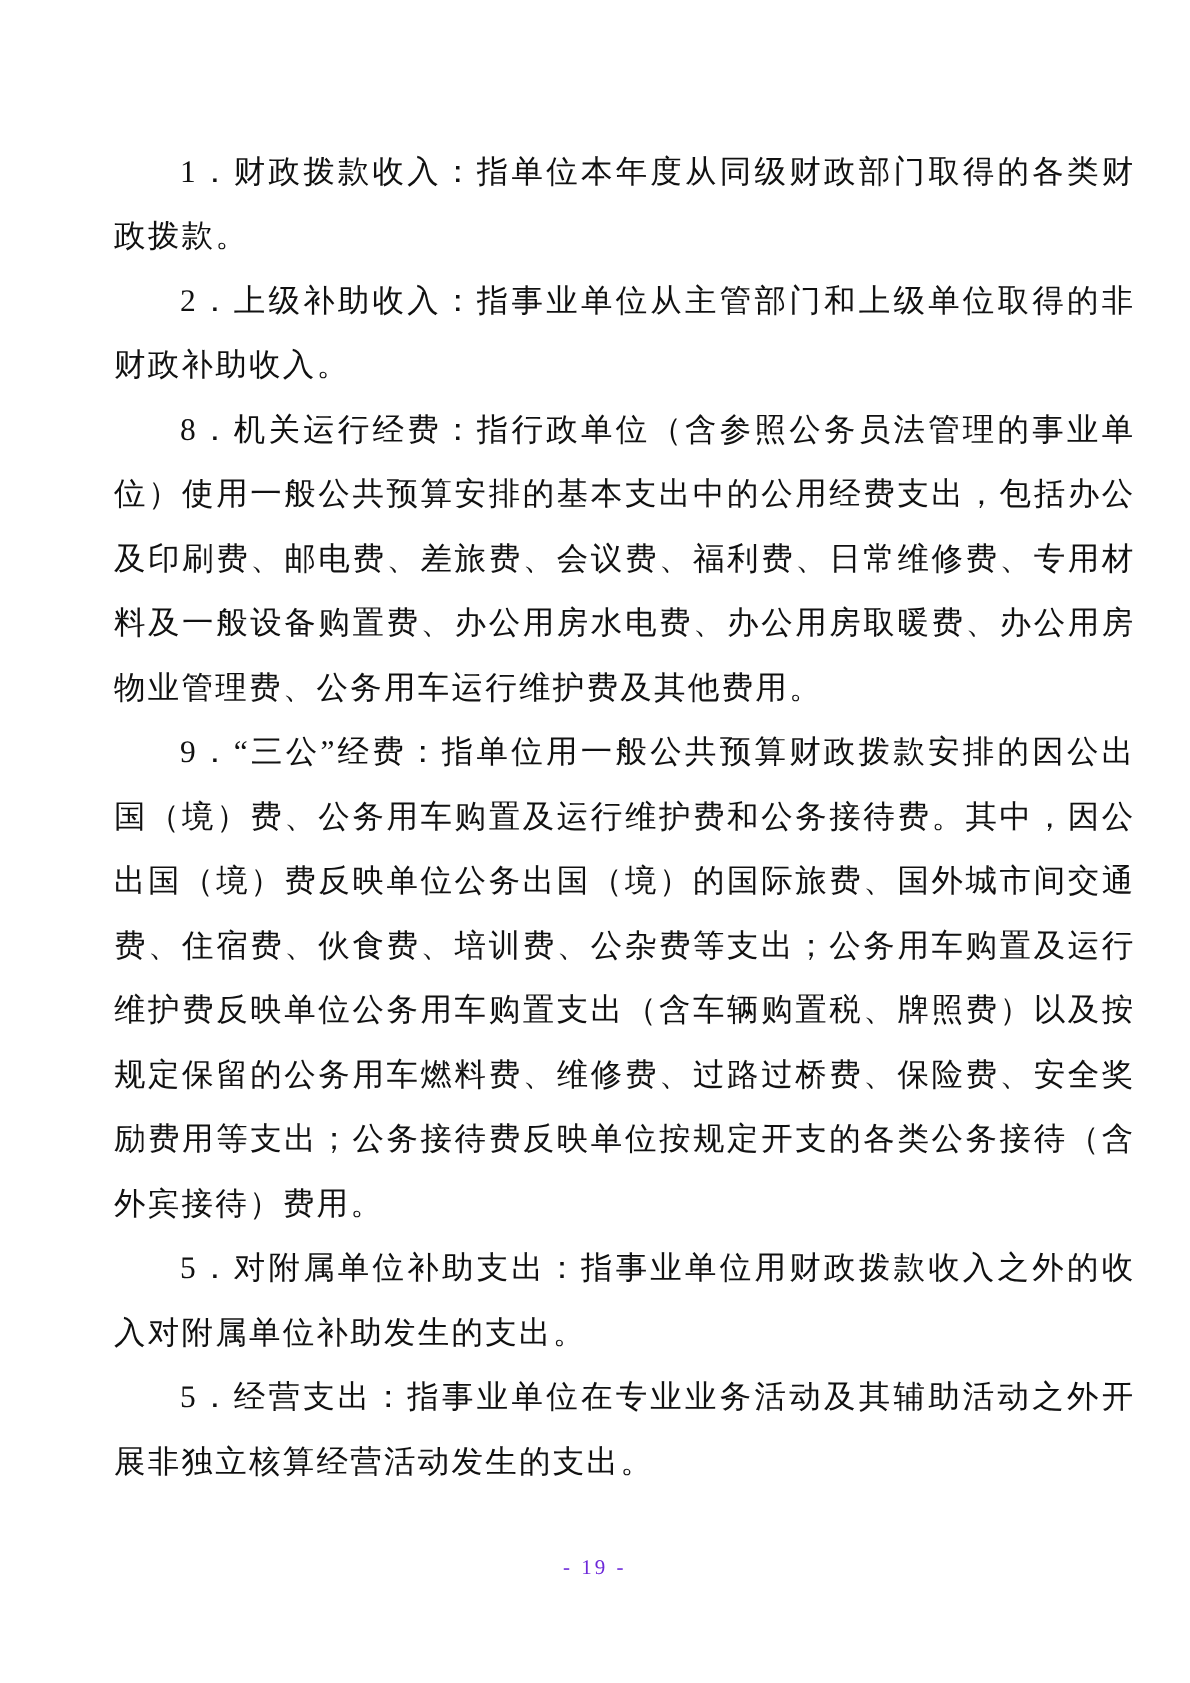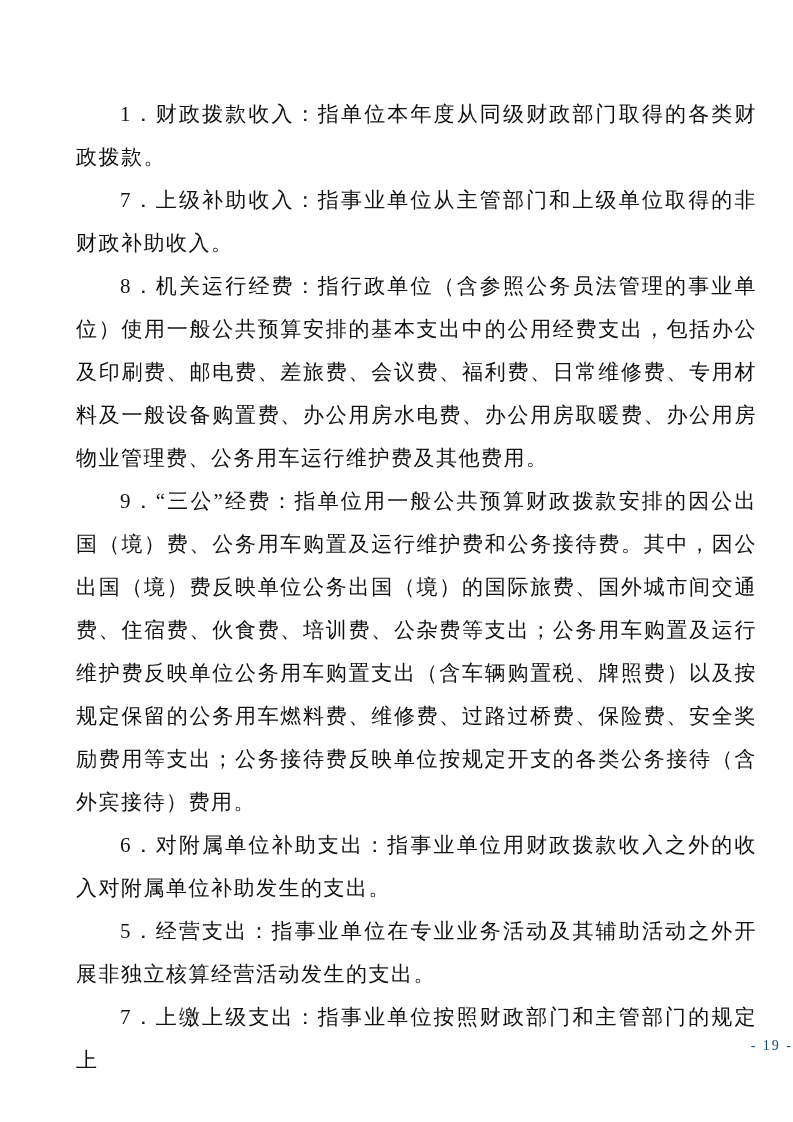--- a/index.html
+++ b/index.html
@@ -29,33 +29,32 @@
     letter-spacing: 1.5px;
     text-align: justify;
     text-indent: 44px;
     word-break: break-all;
   }
   .footer {
     position: absolute;
     left: 0;
     right: 0;
     top: 1038px;
-    text-align: right;
+    text-align: center;
     font-size: 14px;
     letter-spacing: 2px;
-    color: #0c4a6e;
+    color: #6d28d9;
   }
 </style>
 </head>
 <body>
 
 <div class="page">
   <div class="content">
     <p>1．财政拨款收入：指单位本年度从同级财政部门取得的各类财政拨款。</p>
-    <p>7．上级补助收入：指事业单位从主管部门和上级单位取得的非财政补助收入。</p>
+    <p>2．上级补助收入：指事业单位从主管部门和上级单位取得的非财政补助收入。</p>
     <p>8．机关运行经费：指行政单位（含参照公务员法管理的事业单位）使用一般公共预算安排的基本支出中的公用经费支出，包括办公及印刷费、邮电费、差旅费、会议费、福利费、日常维修费、专用材料及一般设备购置费、办公用房水电费、办公用房取暖费、办公用房物业管理费、公务用车运行维护费及其他费用。</p>
     <p>9．“三公”经费：指单位用一般公共预算财政拨款安排的因公出国（境）费、公务用车购置及运行维护费和公务接待费。其中，因公出国（境）费反映单位公务出国（境）的国际旅费、国外城市间交通费、住宿费、伙食费、培训费、公杂费等支出；公务用车购置及运行维护费反映单位公务用车购置支出（含车辆购置税、牌照费）以及按规定保留的公务用车燃料费、维修费、过路过桥费、保险费、安全奖励费用等支出；公务接待费反映单位按规定开支的各类公务接待（含外宾接待）费用。</p>
-    <p>6．对附属单位补助支出：指事业单位用财政拨款收入之外的收入对附属单位补助发生的支出。</p>
+    <p>5．对附属单位补助支出：指事业单位用财政拨款收入之外的收入对附属单位补助发生的支出。</p>
     <p>5．经营支出：指事业单位在专业业务活动及其辅助活动之外开展非独立核算经营活动发生的支出。</p>
-    <p>7．上缴上级支出：指事业单位按照财政部门和主管部门的规定上</p>
   </div>
   <div class="footer">- 19 -</div>
 </div>
 
 </body></html>

